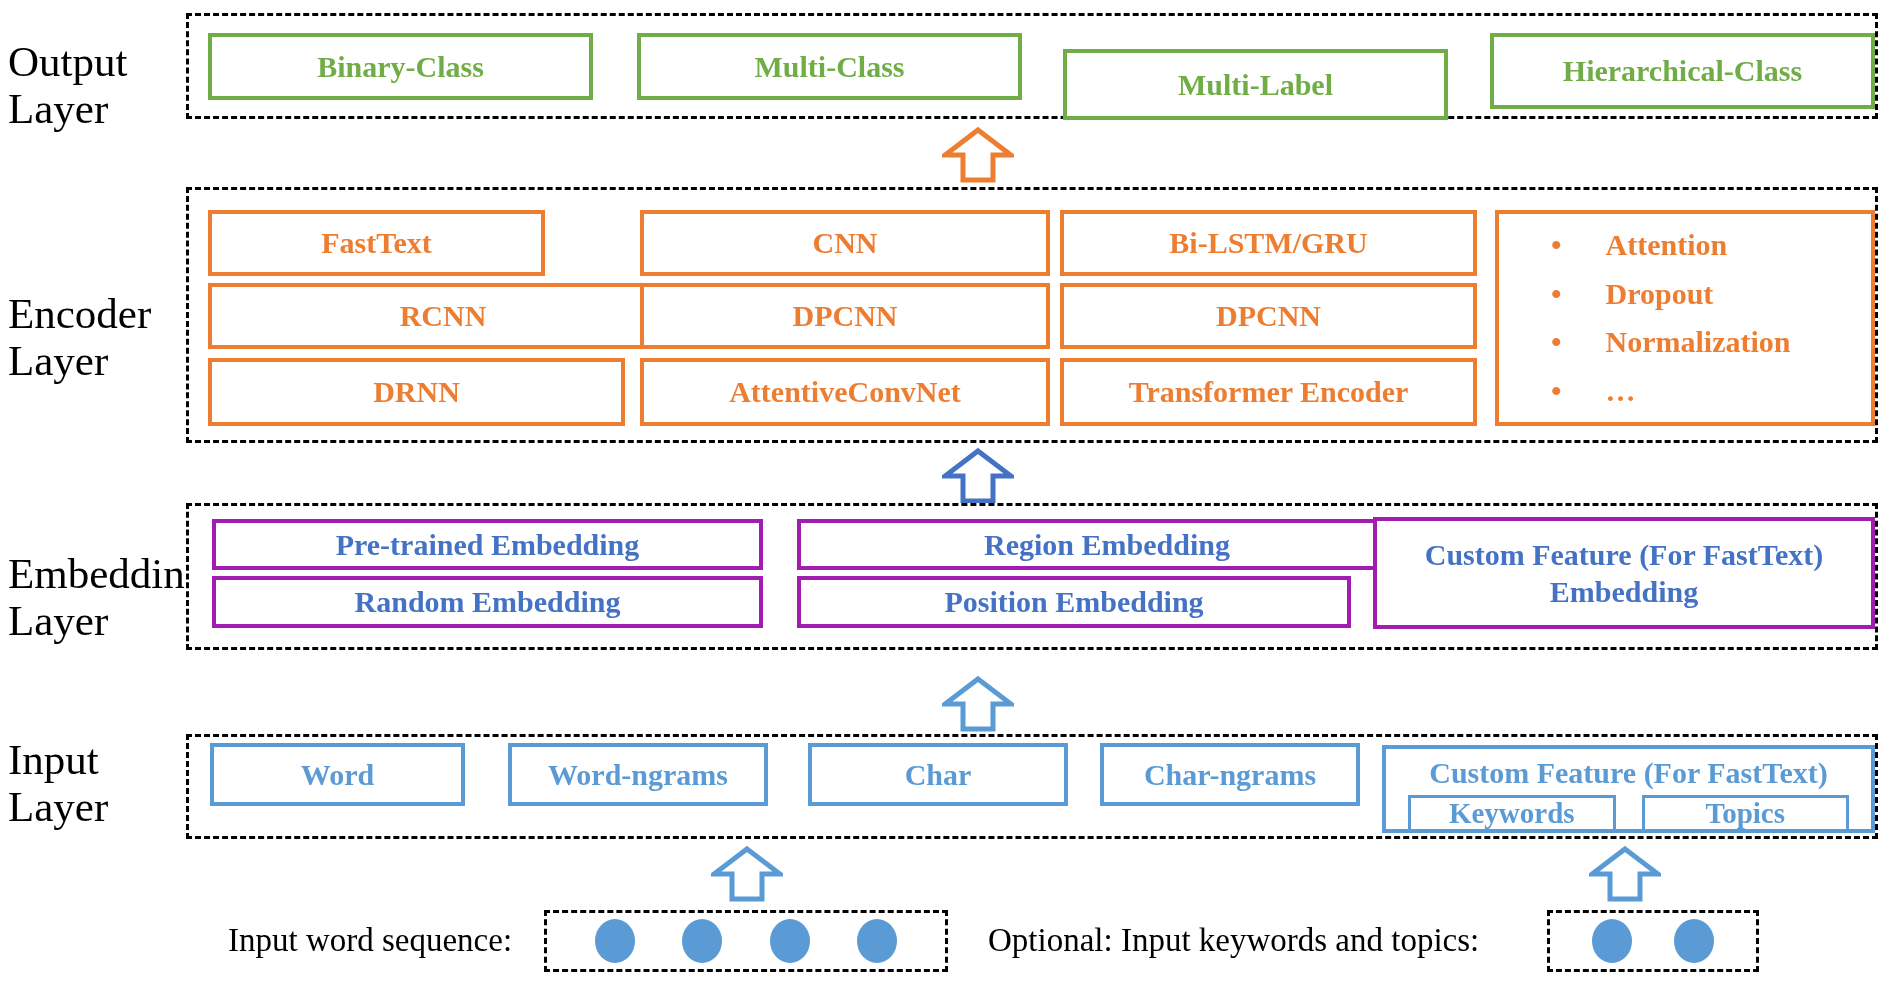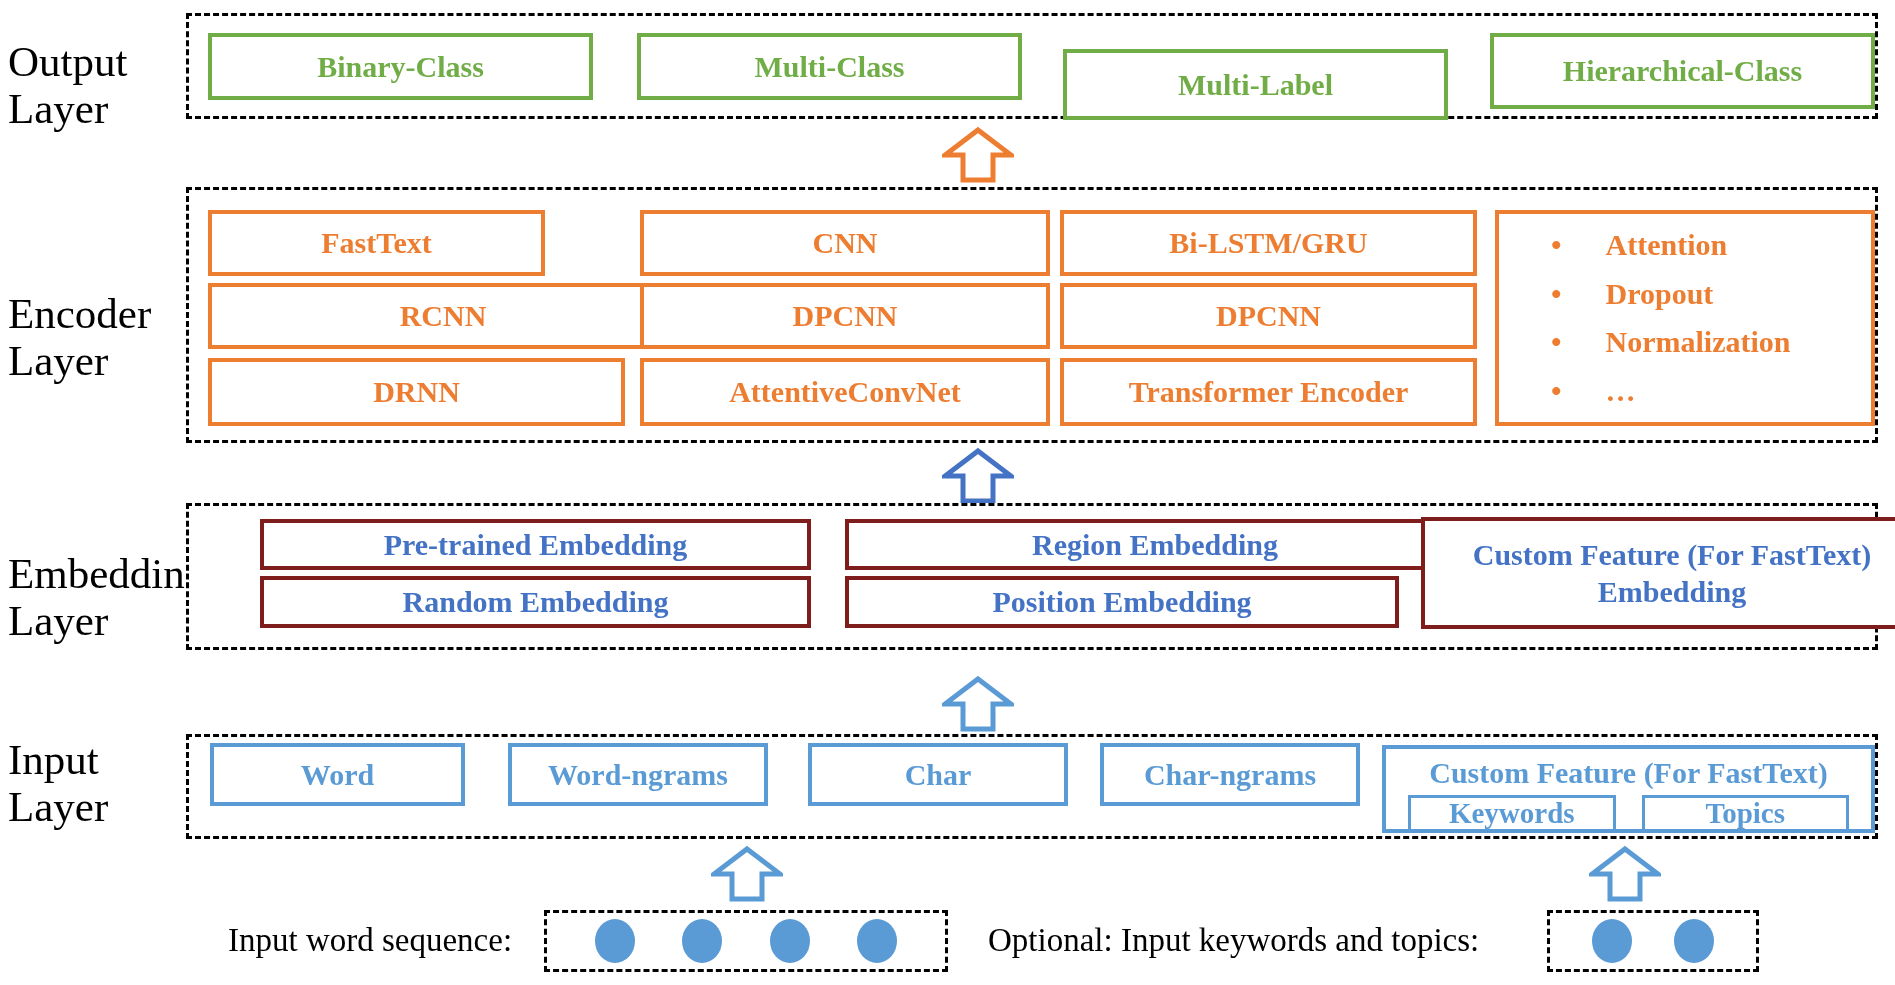--- a/index.html
+++ b/index.html
@@ -8,21 +8,21 @@
   .canvas { position:relative; width:1895px; height:985px; background:#fff; overflow:hidden; }
 
   .dashed-box { position:absolute; border:3px dashed #000; background:#fff; }
 
   .side-label { position:absolute; left:8px; font-size:43px; color:#000; line-height:47px; white-space:nowrap; }
 
   .box { position:absolute; display:flex; align-items:center; justify-content:center;
          font-weight:bold; font-size:30px; background:#fff; text-align:center; }
   .green { border:4px solid #70AD47; color:#70AD47; }
   .orange { border:4px solid #ED7D31; color:#ED7D31; }
-  .blue   { border:4px solid #7f1d1d; color:#4472C4;margin-left:48px; }
+  .blue   { border:4px solid #a21caf; color:#4472C4; }
   .lblue  { border:4px solid #5B9BD5; color:#5B9BD5; }
 
   .two-line { flex-direction:column; line-height:1.25; }
 
   .extras { position:absolute; display:flex; flex-direction:column; justify-content:space-evenly;
             padding-left:52px; font-weight:bold; font-size:30px; background:#fff; }
   .extra-item { display:flex; align-items:baseline; gap:44px; }
 
   .custom-input { flex-direction:column; justify-content:flex-start; padding:4px 22px 8px; }
   .custom-input .ci-title { line-height:40px; white-space:nowrap; }

